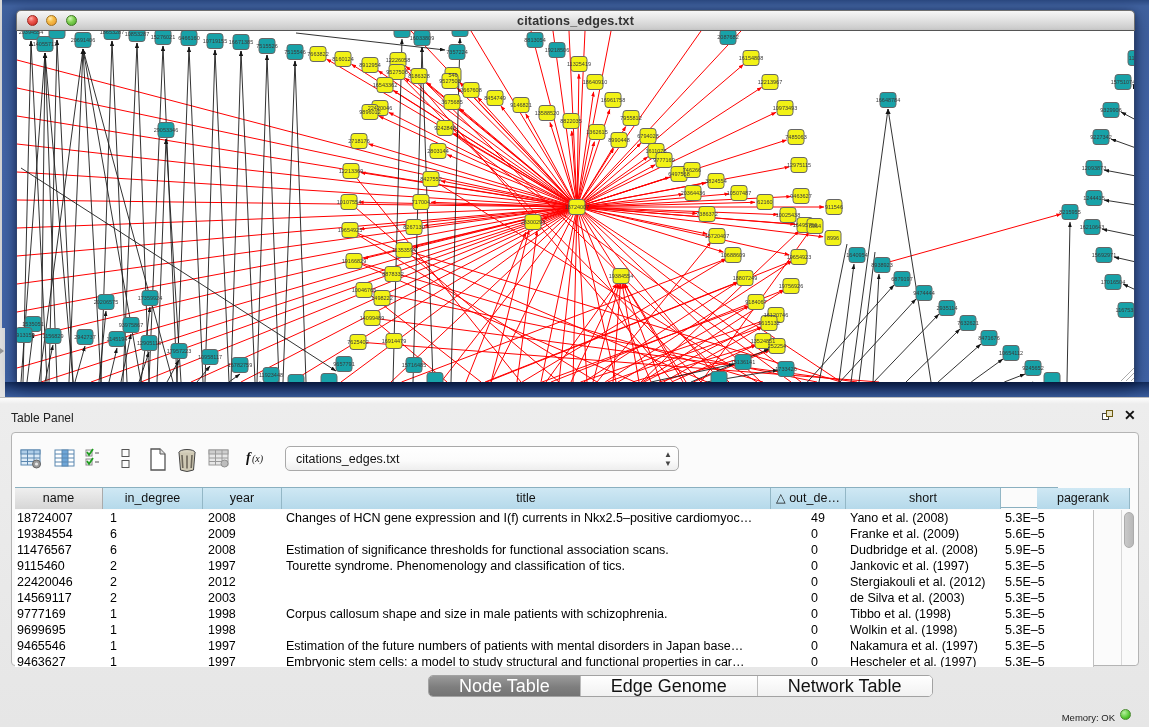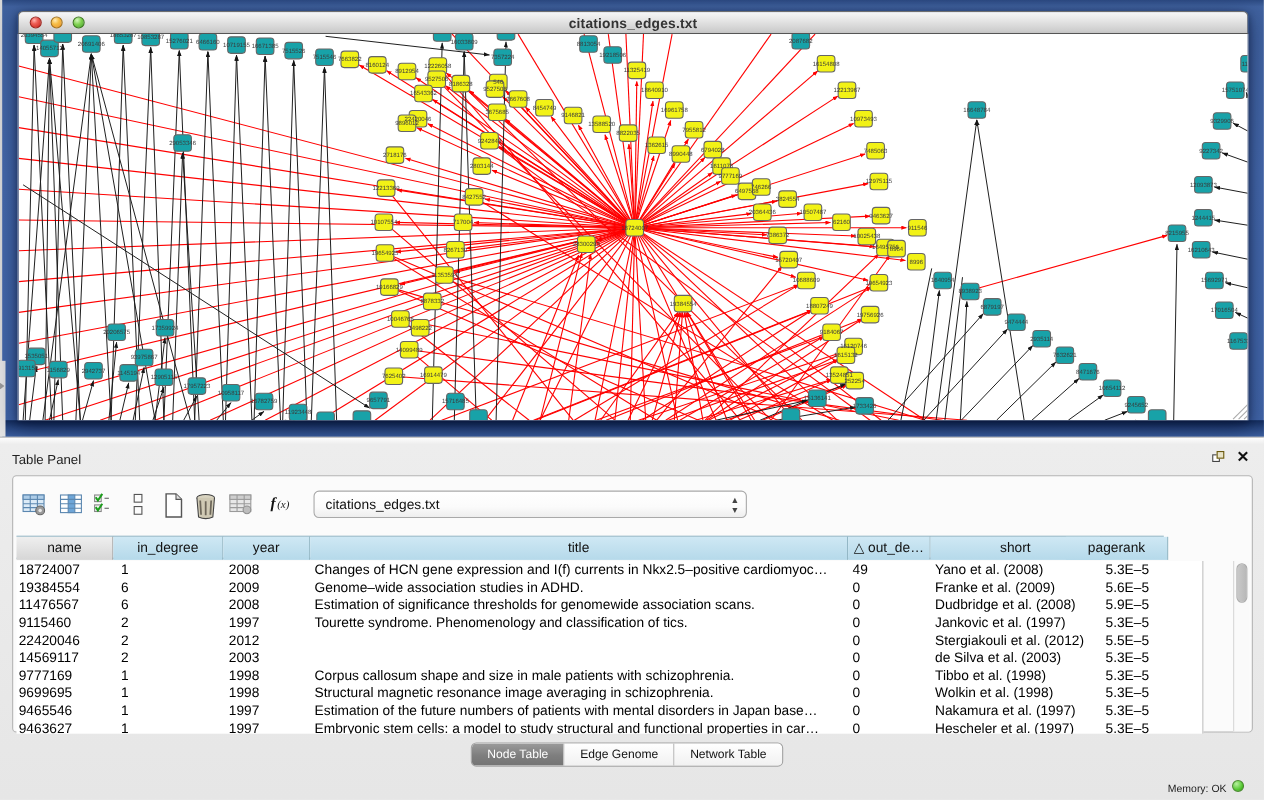--- a/index.html
+++ b/index.html
@@ -27,27 +27,27 @@
 .thead{position:absolute;left:3px;top:54px;width:1043px;height:21px;border:1px solid #8ab0c0;border-left:none;border-right:none}
 .th{position:absolute;top:0;height:21px;font-size:12.5px;color:#111;text-align:center;line-height:20px;background:linear-gradient(180deg,#cfe8f4 0,#b5d9ea 100%);border-right:1px solid #93b7c6}
 .th.gray{background:linear-gradient(180deg,#efefef 0,#d6d6d6 100%);border-right:1px solid #aaa}
 .tbody{position:absolute;left:3px;top:77px;width:1079px;height:157px;background:#fff;font-size:12.5px;color:#000;overflow:hidden;border-right:1px solid #c0c0c0}
 .tr{position:relative;height:16px;line-height:16px;white-space:nowrap}
 .tr div{position:absolute;top:0;overflow:hidden;white-space:nowrap}
 .c0{left:2px;width:86px}
 .c1{left:95px;width:95px}
 .c2{left:193px;width:75px}
 .c3{left:271px;width:484px}
-.c4{left:760px;width:70px}
+.c4{left:796px;width:70px}
 .c5{left:835px;width:152px}
 .c6{left:990px;width:100px}
 .vsb{position:absolute;right:2px;top:77px;width:15px;height:155px;background:#fafafa;border-left:1px solid #d8d8d8}
 .vsb .thumb{position:absolute;left:2px;top:2px;width:10px;height:36px;border-radius:5px;background:linear-gradient(90deg,#c9c9c9 0,#b8b8b8 100%);border:1px solid #ababab}
 .tabs{position:absolute;left:428px;top:277px;height:22px;display:flex;border:1px solid #a2a2a2;border-radius:5px;overflow:hidden;background:#fff}
-.tab{font-size:11px;line-height:20px;padding:0 14px;color:#111;background:linear-gradient(180deg,#fff 0,#f1f1f1 100%)}
+.tab{font-size:18px;line-height:20px;padding:0 30px;color:#111;background:linear-gradient(180deg,#fff 0,#f1f1f1 100%)}
 .tab.sel{background:linear-gradient(180deg,#9a9a9a 0,#7e7e7e 55%,#747474 100%);color:#fff}
 .tab+.tab{border-left:1px solid #bbb}
 .mem{position:absolute;right:34px;top:314px;font-size:9.5px;color:#222}
 .dot{position:absolute;right:18px;top:311px;width:11px;height:11px;border-radius:50%;background:radial-gradient(circle at 35% 30%,#b8f0a0 0,#55c832 60%,#2f9013 100%);border:1px solid #4a8a30}
 </style></head><body>
 <div class="desktop"></div>
 <div style="position:absolute;left:2px;top:382px;width:1147px;height:15px;background:linear-gradient(180deg,#132c5c 0,#27457e 45%,#3c5f9f 100%)"></div>
 <div class="lstrip"></div>
 <div style="position:absolute;left:0;top:328px;width:5px;height:69px;background:#e4e4e4"></div>
 <div class="larrow"></div>
@@ -636,46 +636,45 @@
           </svg></div>
    <div class="combo">citations_edges.txt<span class="st">▲<br>▼</span></div>
   </div>
   <div class="thead">
    <div class="th gray" style="left:0;width:88px">name</div>
    <div class="th" style="left:88px;width:100px">in_degree</div>
    <div class="th" style="left:188px;width:79px">year</div>
    <div class="th" style="left:267px;width:489px">title</div>
    <div class="th" style="left:756px;width:75px">△ out_de…</div>
    <div class="th" style="left:831px;width:155px">short</div>
-   <div class="th" style="left:954px;width:93px">pagerank</div>
+   <div class="th" style="left:1022px;width:93px">pagerank</div>
   </div>
   <div class="tbody">
         <div class="tr">
           <div class="c0">18724007</div>
           <div class="c1">1</div>
           <div class="c2">2008</div>
           <div class="c3">Changes of HCN gene expression and I(f) currents in Nkx2.5–positive cardiomyoc…</div>
           <div class="c4">49</div>
           <div class="c5">Yano et al. (2008)</div>
           <div class="c6">5.3E–5</div>
         </div>
         <div class="tr">
           <div class="c0">19384554</div>
           <div class="c1">6</div>
           <div class="c2">2009</div>
-          <div class="c3">Genome–wide association studies in ADHD.</div>
           <div class="c4">0</div>
           <div class="c5">Franke et al. (2009)</div>
           <div class="c6">5.6E–5</div>
         </div>
         <div class="tr">
           <div class="c0">11476567</div>
           <div class="c1">6</div>
           <div class="c2">2008</div>
-          <div class="c3">Estimation of significance thresholds for genomewide association scans.</div>
+          <div class="c3">Estimation of significance thresholds for functional association scans.</div>
           <div class="c4">0</div>
           <div class="c5">Dudbridge et al. (2008)</div>
           <div class="c6">5.9E–5</div>
         </div>
         <div class="tr">
           <div class="c0">9115460</div>
           <div class="c1">2</div>
           <div class="c2">1997</div>
           <div class="c3">Tourette syndrome. Phenomenology and classification of tics.</div>
           <div class="c4">0</div>
@@ -704,21 +703,20 @@
           <div class="c2">1998</div>
           <div class="c3">Corpus callosum shape and size in male patients with schizophrenia.</div>
           <div class="c4">0</div>
           <div class="c5">Tibbo et al. (1998)</div>
           <div class="c6">5.3E–5</div>
         </div>
         <div class="tr">
           <div class="c0">9699695</div>
           <div class="c1">1</div>
           <div class="c2">1998</div>
-          <div class="c3">Structural magnetic resonance image averaging in schizophrenia.</div>
           <div class="c4">0</div>
           <div class="c5">Wolkin et al. (1998)</div>
           <div class="c6">5.3E–5</div>
         </div>
         <div class="tr">
           <div class="c0">9465546</div>
           <div class="c1">1</div>
           <div class="c2">1997</div>
           <div class="c3">Estimation of the future numbers of patients with mental disorders in Japan base…</div>
           <div class="c4">0</div>

